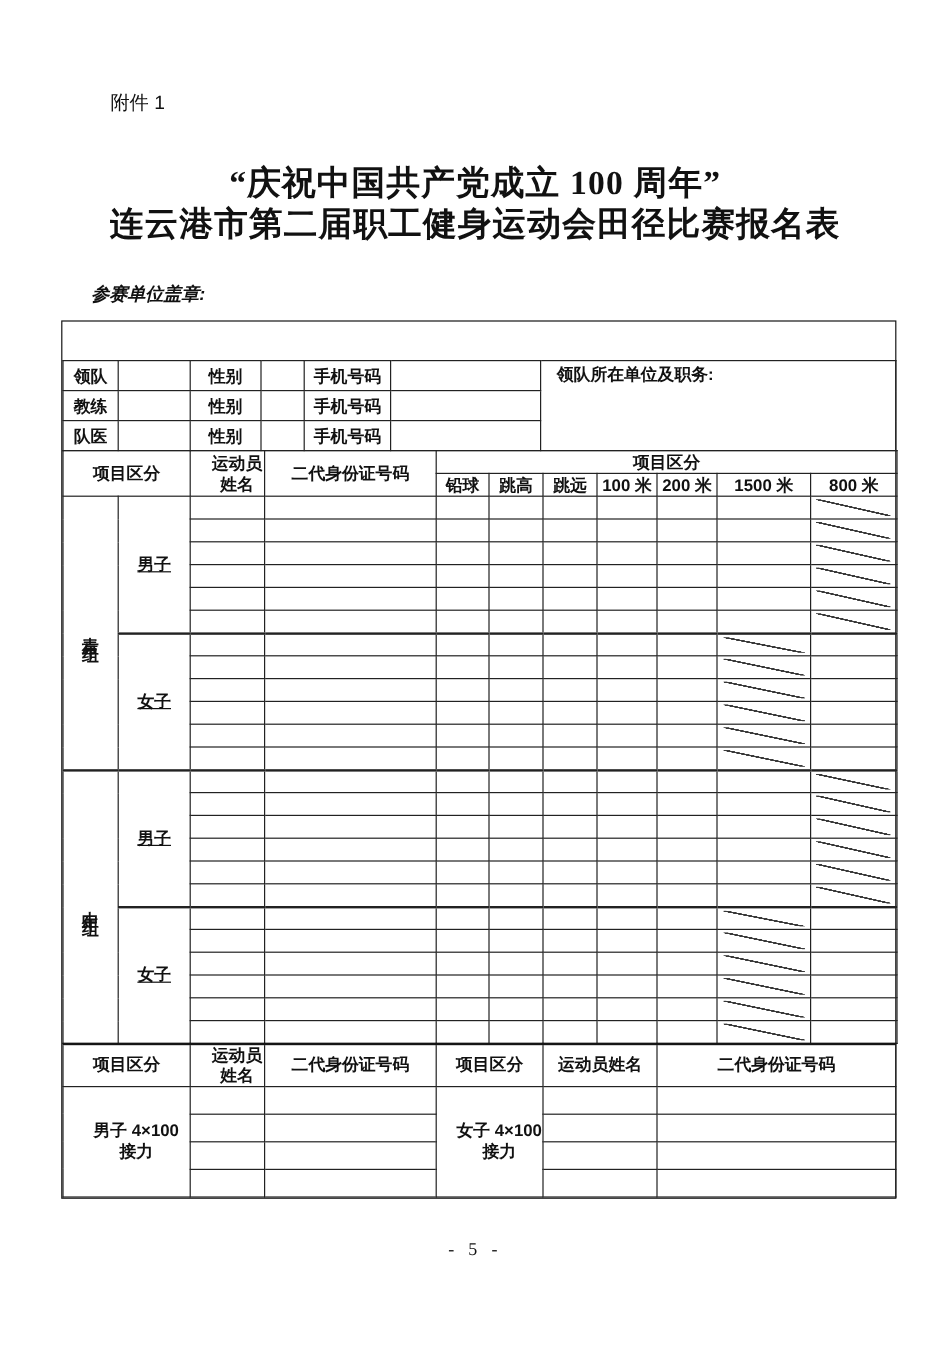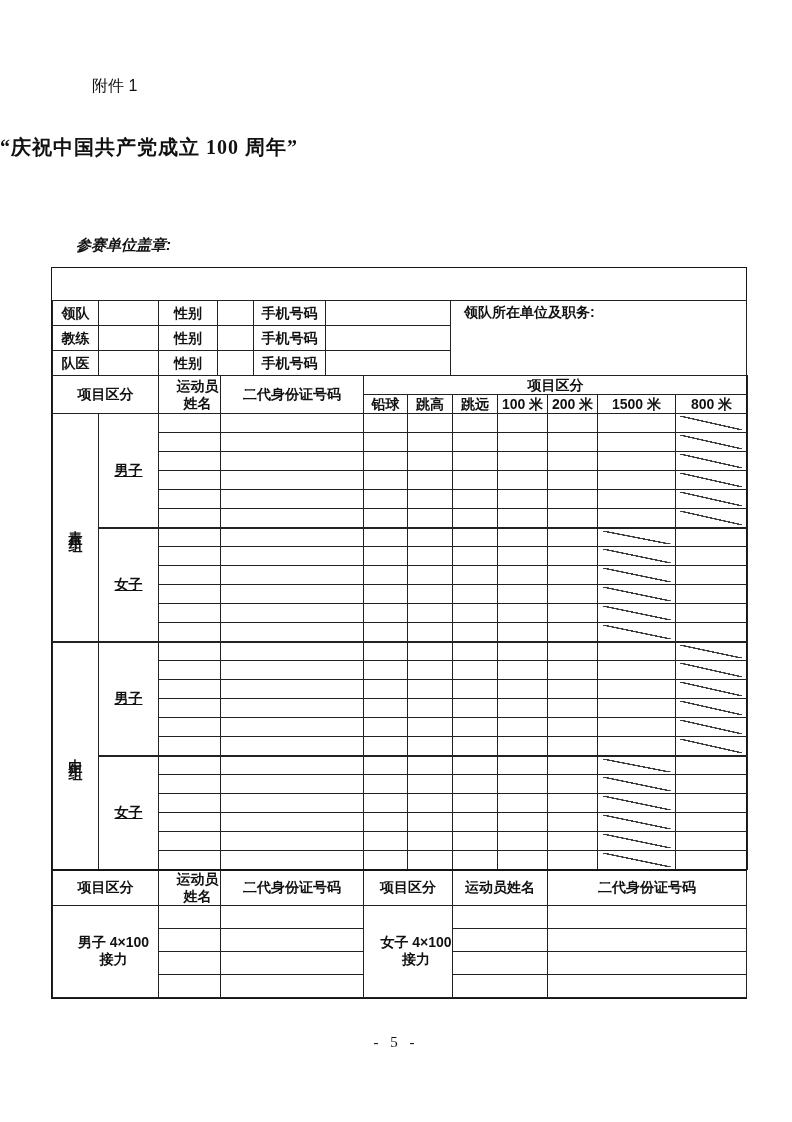--- a/index.html
+++ b/index.html
@@ -1,21 +1,21 @@
 <!DOCTYPE html>
 <html><head>
 <meta charset="utf-8">
 <style>
   html,body{margin:0;padding:0;background:#e8e8e8;}
   .page{position:relative;width:792px;height:1122px;background:#ffffff;margin:0 auto;
         font-family:"Liberation Sans",sans-serif;color:#111;overflow:hidden;}
   .attach{position:absolute;left:60px;top:76px;font-size:16px;font-weight:400;
           font-family:"Liberation Sans",sans-serif;margin-left:32px;}
-  .title1{position:absolute;left:0;top:134px;width:100%;
-          font-family:"Liberation Serif","DejaVu Serif",serif;font-weight:bold;font-size:20px;letter-spacing:1px;}
+  .title1{position:absolute;left:0;top:134px;width:100%;text-align:center;
+          font-family:"Liberation Serif","DejaVu Serif",serif;font-weight:bold;font-size:28px;letter-spacing:1px;}
   .title2{position:absolute;left:0;top:168px;width:100%;text-align:center;
           font-family:"Liberation Serif","DejaVu Serif",serif;font-weight:bold;font-size:28px;letter-spacing:1px;}
   .seal{position:absolute;left:76px;top:236px;font-size:15px;
         font-family:Liberation Sans, sans-serif;font-style:italic;font-weight:600;}
   .pageno{position:absolute;left:0;top:1034px;width:100%;text-align:center;
           font-family:"Liberation Serif","DejaVu Serif",serif;font-size:15px;letter-spacing:4px;}
 
   .tblwrap{position:absolute;left:51px;top:267px;width:694px;border:1.5px solid #151515;}
   table{border-collapse:collapse;table-layout:fixed;width:694px;margin-top:32px;}
   table + table{margin-top:-1px;}
@@ -41,20 +41,21 @@
            font-family:"Liberation Serif","DejaVu Serif",serif;font-style:italic;
            font-weight:600;font-size:14px;line-height:1.6;}
 </style>
 </head>
 <body>
 
 <div class="page">
 
   <div class="attach">附件 1</div>
   <div class="title1">“庆祝中国共产党成立 100 周年”</div>
+  <div class="title2">连云港市第二届职工健身运动会田径比赛报名表</div>
   <div class="seal">参赛单位盖章:</div>
 
   <div class="tblwrap">
 
     <table class="staff">
       <colgroup>
           <col style="width:46px">
           <col style="width:60px">
           <col style="width:59px">
           <col style="width:36px">

